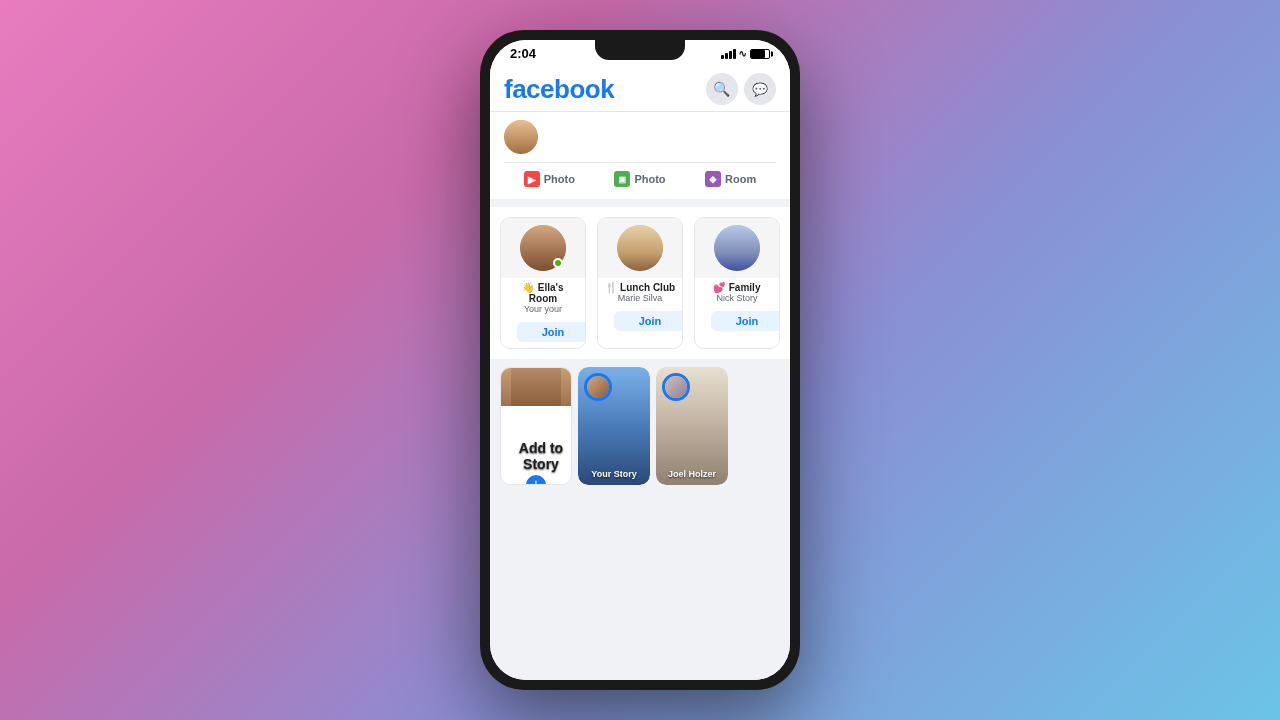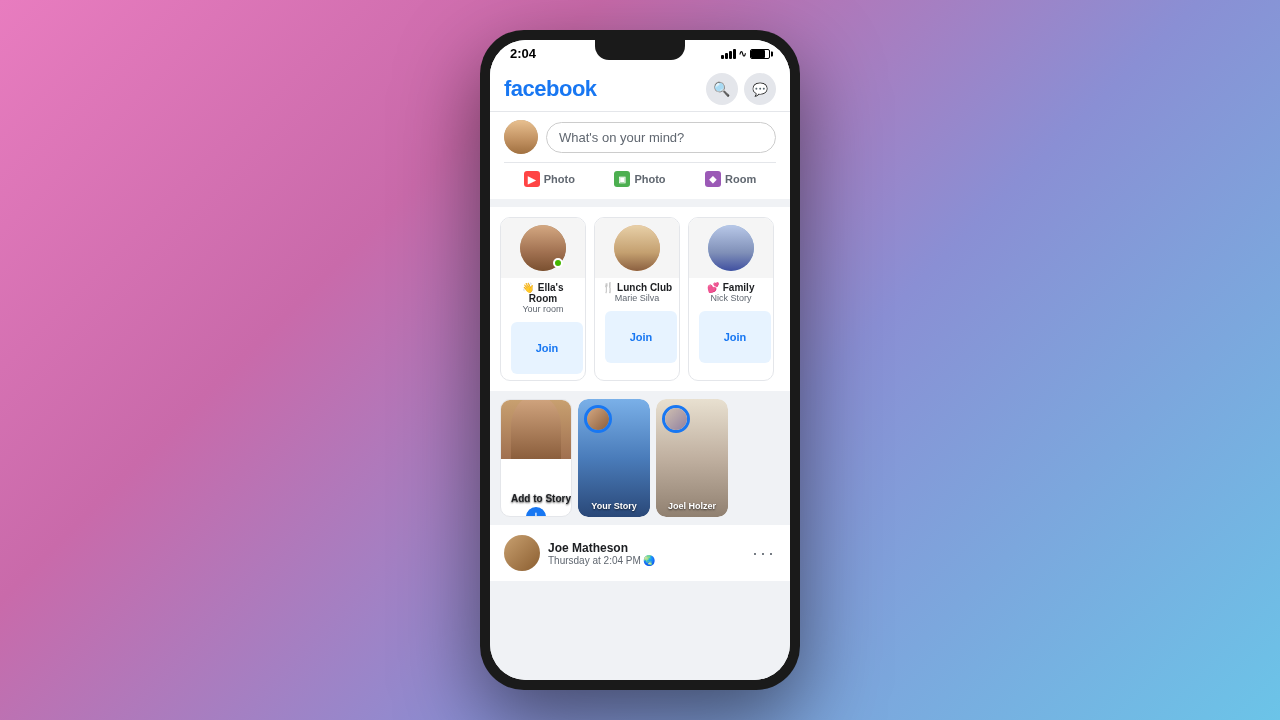--- a/index.html
+++ b/index.html
@@ -105,21 +105,21 @@
     
     .fb-header {
       background: #fff;
       padding: 8px 14px 6px;
       display: flex;
       justify-content: space-between;
       align-items: center;
       border-bottom: 1px solid #e4e6ea;
     }
     .fb-logo {
-      font-size: 22px;
+      font-size: 26px;
       font-weight: 800;
       color: #1877f2;
       letter-spacing: -0.5px;
     }
     .header-icons { display: flex; gap: 6px; }
     .icon-btn {
       width: 32px;
       height: 32px;
       background: #e4e6eb;
       border-radius: 50%;
@@ -194,20 +194,21 @@
     .rooms-section {
       background: #fff;
       padding: 10px 10px;
       margin-bottom: 8px;
     }
     .rooms-scroll {
       display: flex;
       gap: 8px;
       overflow-x: auto;
       scrollbar-width: none;
+      justify-content: space-between;
     }
     .rooms-scroll::-webkit-scrollbar { display: none; }
     .room-card {
       flex-shrink: 0;
       width: 86px;
       border: 1px solid #e4e6ea;
       border-radius: 10px;
       overflow: hidden;
       background: #fff;
     }
@@ -235,26 +236,26 @@
       width: 10px;
       height: 10px;
       background: #44b700;
       border-radius: 50%;
       border: 2px solid #fff;
     }
     .room-info { padding: 4px 6px; text-align: center; }
     .room-name { font-size: 10px; font-weight: 600; color: #1c1e21; }
     .room-sub { font-size: 9px; color: #606770; }
     .room-join-btn {
-      margin: 4px 10px 6px;
+      margin: 4px 16px 6px;
       background: #e7f3ff;
       color: #1877f2;
       border: none;
       border-radius: 6px;
-      padding: 20px 0;
+      padding: 4px 0;
       font-size: 11px;
       font-weight: 600;
       width: calc(100% - 12px);
       cursor: pointer;
     }
 
     
     .stories-section {
       display: flex;
       gap: 6px;
@@ -427,21 +428,20 @@
             <span style="font-size:13px;">💬</span>
           </div>
         </div>
       </div>
 
       <div class="post-box">
         <div class="post-input-row">
           <div class="avatar-sm">
             <div class="user-avatar-small"></div>
           </div>
-          <div class="post-input">What's on your mind?</div>
         </div>
         <div class="post-actions">
           <div class="post-action-btn">
             <div class="action-dot live-dot">▶</div>
             <span>Photo</span>
           </div>
           <div class="post-action-btn">
             <div class="action-dot photo-dot">▣</div>
             <span>Photo</span>
           </div>
@@ -460,21 +460,21 @@
               <div class="room-avatar room-avatar-ella">
                 <div class="ella-face"></div>
               </div>
               <div class="room-online-dot"></div>
             </div>
             <div class="room-info">
               <div class="room-name">
                 <span>👋</span>
                 <span>Ella's Room</span>
               </div>
-              <div class="room-sub">Your room</div>
+              <div class="room-sub">Your your</div>
             </div>
             <button class="room-join-btn">Join</button>
           </div>
 
           <div class="room-card">
             <div class="room-avatar-wrap">
               <div class="room-avatar room-avatar-lunch">
                 <div class="lunch-face"></div>
               </div>
             </div>
@@ -507,21 +507,21 @@
         </div>
       </div>
 
       <div class="stories-section">
 
         <div class="story-card story-add-bg">
           <div class="story-add-photo">
             <div class="story-add-person"></div>
           </div>
           <div class="story-add-circle">+</div>
-          <span class="story-label story-label-dark" style="bottom:4px; color:#1c1e21; margin-top:18px; position:static; display:block; font-size:10px; font-weight:700; text-align:center; padding-top:16px;margin-left:10px;">Add to Story</span>
+          <span class="story-label story-label-dark" style="bottom:4px; color:#1c1e21; margin-top:18px; position:static; display:block; font-size:14px; font-weight:700; text-align:center; padding-top:16px;margin-left:10px;">Add to Story</span>
         </div>
 
         <div class="story-card">
           <div class="story-bg-your" style="width:100%;height:100%;background:linear-gradient(180deg,#7ab0e8 0%,#4a7cba 50%,#2a4878 100%);border-radius:10px;position:relative;">
             <div class="story-avatar-ring">
               <div style="width:100%;height:100%;background:linear-gradient(135deg,#d4a882,#8b5e3c);border-radius:50%;"></div>
             </div>
             <span class="story-label">Your Story</span>
           </div>
         </div>
@@ -531,31 +531,16 @@
           <div style="width:100%;height:100%;background:linear-gradient(180deg,#e8e0d0 0%,#c0b0a0 50%,#908070 100%);border-radius:10px;position:relative;">
             <div class="story-avatar-ring" style="border-color:#1877f2;">
               <div style="width:100%;height:100%;background:linear-gradient(135deg,#d0c0b0,#9080a0);border-radius:50%;"></div>
             </div>
             <span class="story-label">Joel Holzer</span>
           </div>
         </div>
 
       </div>
 
-      <div class="post-preview">
-        <div class="post-user-row">
-          <div class="post-user-info">
-            <div class="post-avatar"></div>
-            <div>
-              <div class="post-user-name">Joe Matheson</div>
-              <div class="post-time">
-                <span>Thursday at 2:04 PM</span>
-                <span> 🌏</span>
-              </div>
-            </div>
-          </div>
-          <div class="post-more">···</div>
-        </div>
-      </div>
 
     </div>
   </div>
 </div>
 
 </body></html>

